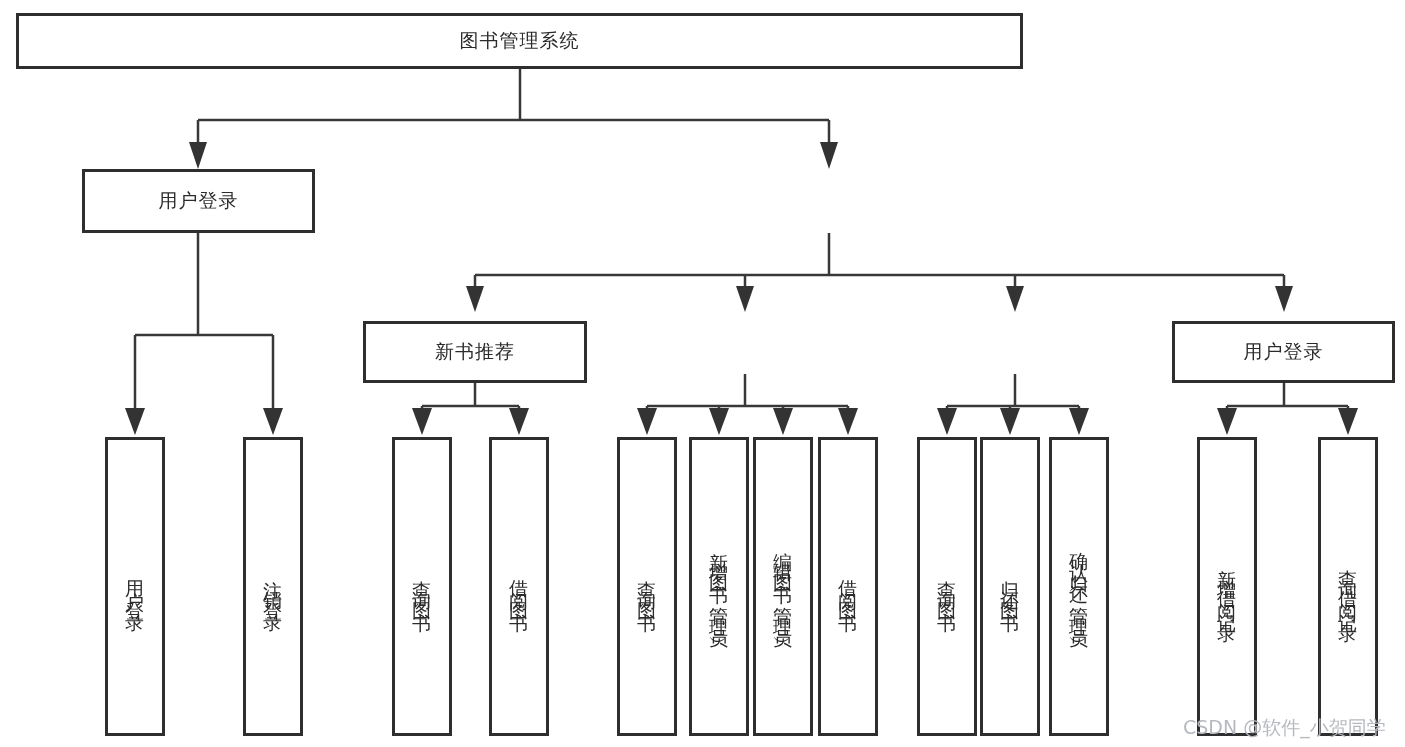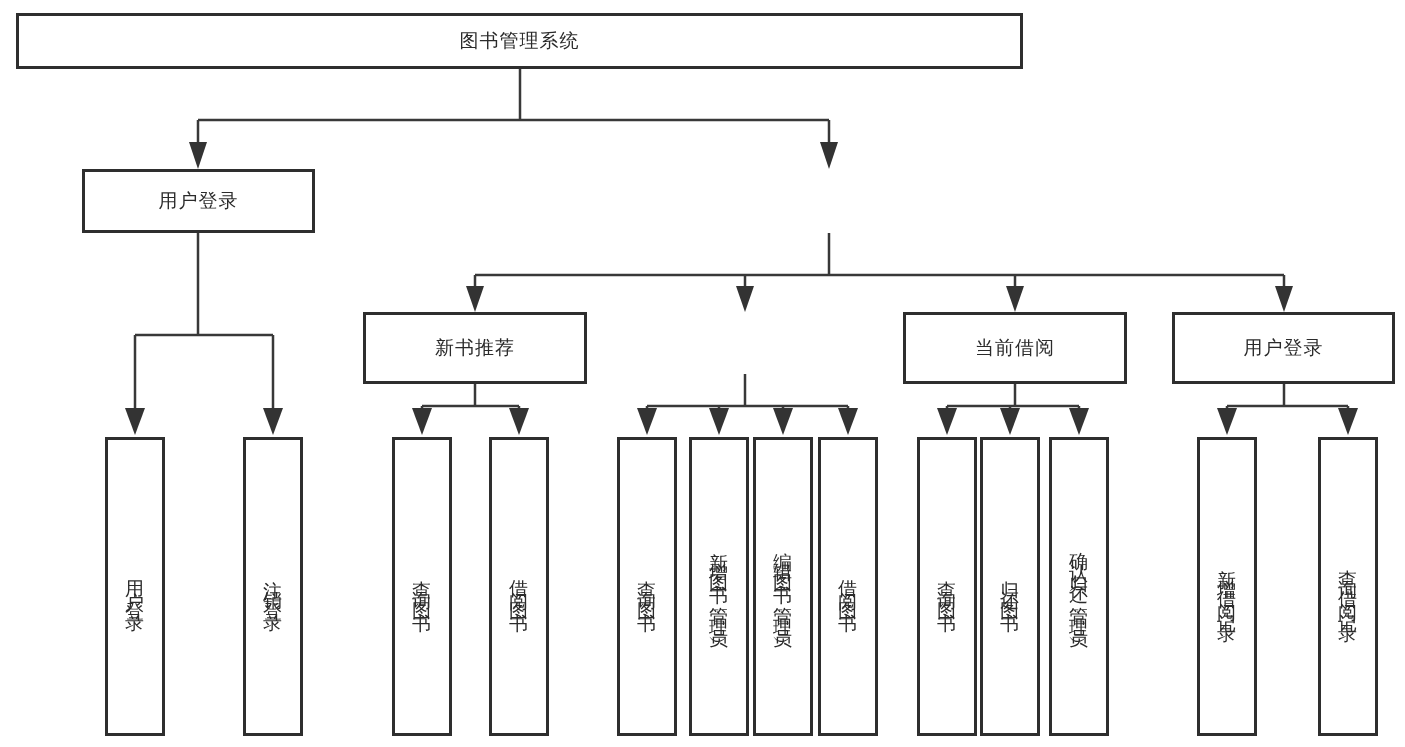--- a/index.html
+++ b/index.html
@@ -33,21 +33,21 @@
     z-index: 2;
     text-align: right;
   }
   .node-h {
     font-size: 19px;
     letter-spacing: 1px;
     white-space: nowrap;
   }
   .node-root  { left: 16px;  top: 13px;  width: 1007px; height: 56px; }
   .node-l2    { top: 169px; height: 64px; }
-  .node-l3    { top: 312px; height: 72px; }
+  .node-l3    { top: 321px; height: 62px; }
   .leaf {
     top: 437px;
     width: 60px;
     height: 299px;
   }
   .leaf .v-label {
     writing-mode: vertical-rl;
     text-orientation: mixed;
     font-size: 19px;
     letter-spacing: 11px;
@@ -116,23 +116,20 @@
     <span>图书管理系统</span>
   </div>
 
   <div class="node node-l2 node-h" style="left:82px; width:233px;">
     <span>用户登录</span>
   </div>
 
   <div class="node node-l3 node-h" style="left:363px; width:224px;">
     <span>新书推荐</span>
   </div>
-  <div class="node node-l3 node-h" style="left:903px; width:224px;">
-    <span>当前借阅</span>
-  </div>
   <div class="node node-l3 node-h" style="left:1172px; width:223px;">
     <span>用户登录</span>
   </div>
 
   <div class="node leaf" style="left:105px;">
     <span class="v-label">用户登录</span>
   </div>
   <div class="node leaf" style="left:243px;">
     <span class="v-label">注销登录</span>
   </div>
@@ -163,14 +160,15 @@
   <div class="node leaf" style="left:1049px;">
     <span class="v-label">确认归还（管理员）</span>
   </div>
   <div class="node leaf" style="left:1197px;">
     <span class="v-label">新增借阅记录</span>
   </div>
   <div class="node leaf" style="left:1318px;">
     <span class="v-label">查询借阅记录</span>
   </div>
 
+  <div id="watermark">CSDN @软件_小贺同学</div>
 
 </div>
 
 </body></html>

